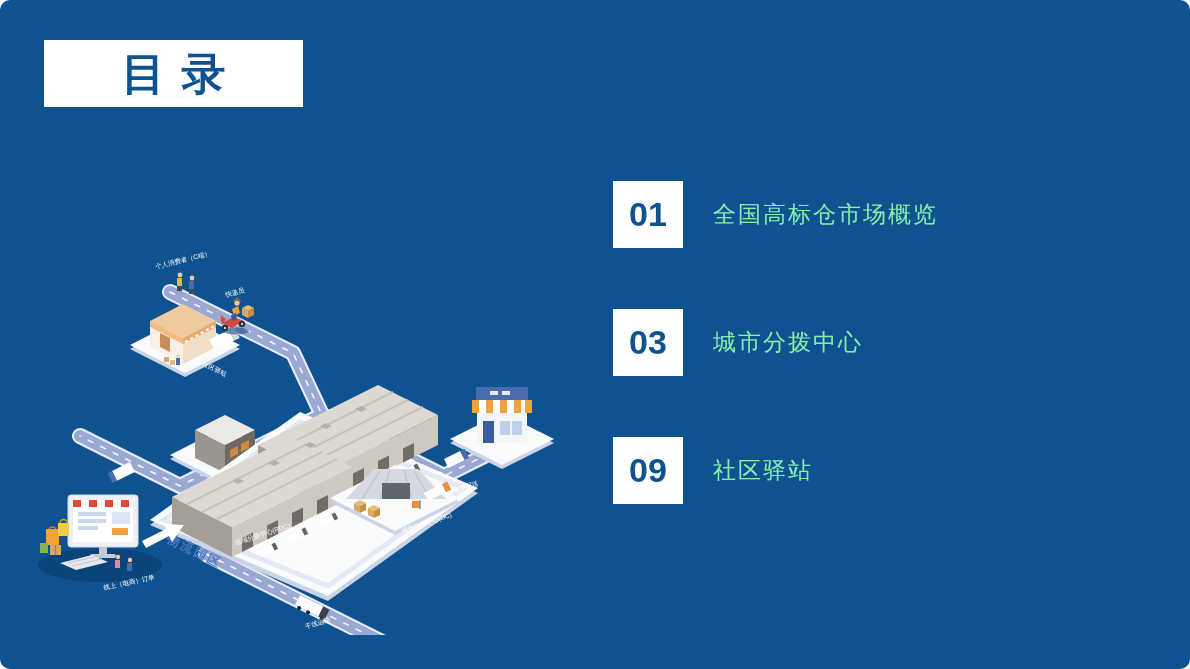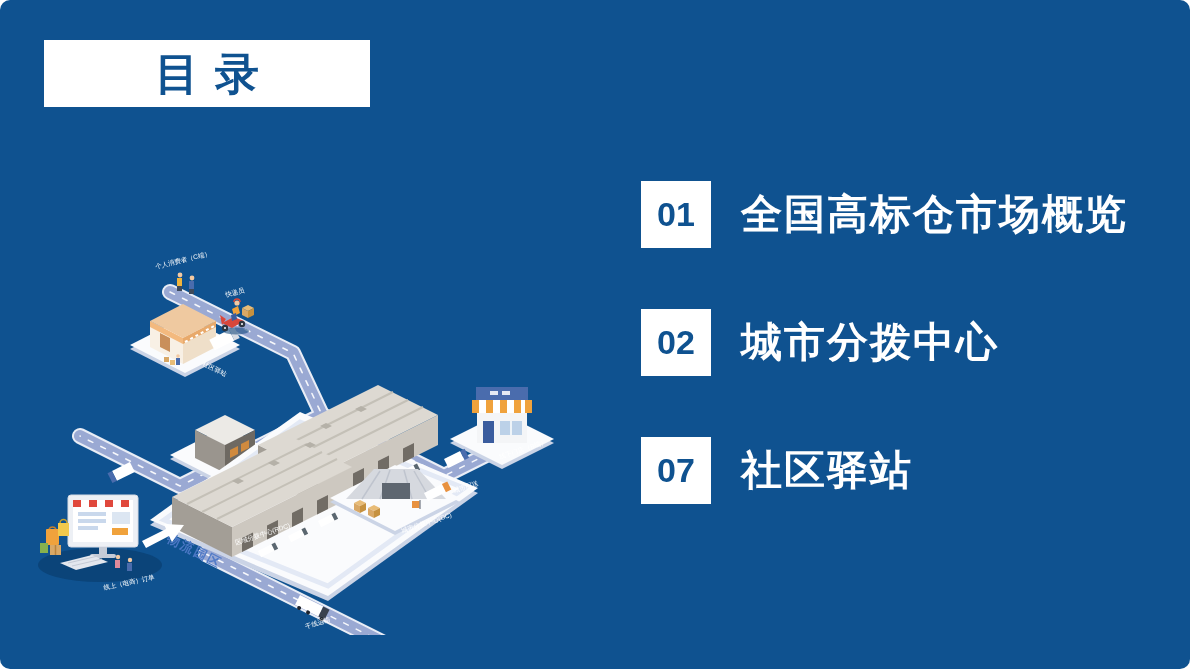--- a/index.html
+++ b/index.html
@@ -2,61 +2,60 @@
 <html><head>
 <meta charset="utf-8">
 <style>
   html,body { margin:0; padding:0; background:#ffffff; }
   .slide {
     position:relative; width:1190px; height:669px;
     background:#0F5290; border-radius:10px; overflow:hidden;
     font-family:"Liberation Sans", sans-serif;
   }
   .title-box {
-    position:absolute; left:44px; top:40px; width:326px; height:67px;
+    position:absolute; left:44px; top:40px; width:259px; height:67px;
     background:#ffffff; display:flex; align-items:center; justify-content:center;
   }
   .title-text {
     color:#0F5290; font-size:44px; font-weight:800;
     letter-spacing:16px; margin-right:-16px; line-height:1;
   }
   .toc { position:absolute; left:613px; top:181px; }
   .toc-item { display:flex; align-items:center; gap:30px; margin-bottom:61px; }
   .toc-num {
     width:70px; height:67px; background:#ffffff; color:#0F5290;
     font-size:34px; font-weight:800; display:flex; align-items:center; justify-content:center;
     flex:0 0 auto;
-    margin-left:28px;
-  }
-  .toc-label { color:#ffffff; font-size:41px; font-weight:700; letter-spacing:2px; white-space:nowrap; }
+  }
+  .toc-label { color:#86efac; font-size:23px; font-weight:400; letter-spacing:2px; white-space:nowrap; }
   .illustration { position:absolute; left:20px; top:245px; width:545px; height:390px; }
   svg text { font-family:"Liberation Sans", sans-serif; }
   .lbl { font-size:6.5px; fill:#ffffff; font-weight:400; }
   .park-lbl { font-size:13px; fill:#4E79C7; font-weight:700; letter-spacing:2px; opacity:.95; }
 </style>
 </head>
 <body>
 
 <div class="slide">
 
   <div class="title-box">
     <div class="title-text">目录</div>
   </div>
 
   <div class="toc">
     <div class="toc-item">
       <div class="toc-num">01</div>
       <div class="toc-label">全国高标仓市场概览</div>
     </div>
     <div class="toc-item">
-      <div class="toc-num">02</div>
+      <div class="toc-num">03</div>
       <div class="toc-label">城市分拨中心</div>
     </div>
     <div class="toc-item">
-      <div class="toc-num">07</div>
+      <div class="toc-num">09</div>
       <div class="toc-label">社区驿站</div>
     </div>
   </div>
 
   <div class="illustration">
   <svg width="545" height="390" viewBox="0 0 545 390">
 
     <ellipse cx="80" cy="320" rx="62" ry="17" fill="#0B4479"></ellipse>
 
     <g fill="none" stroke-linejoin="round" stroke-linecap="round">

